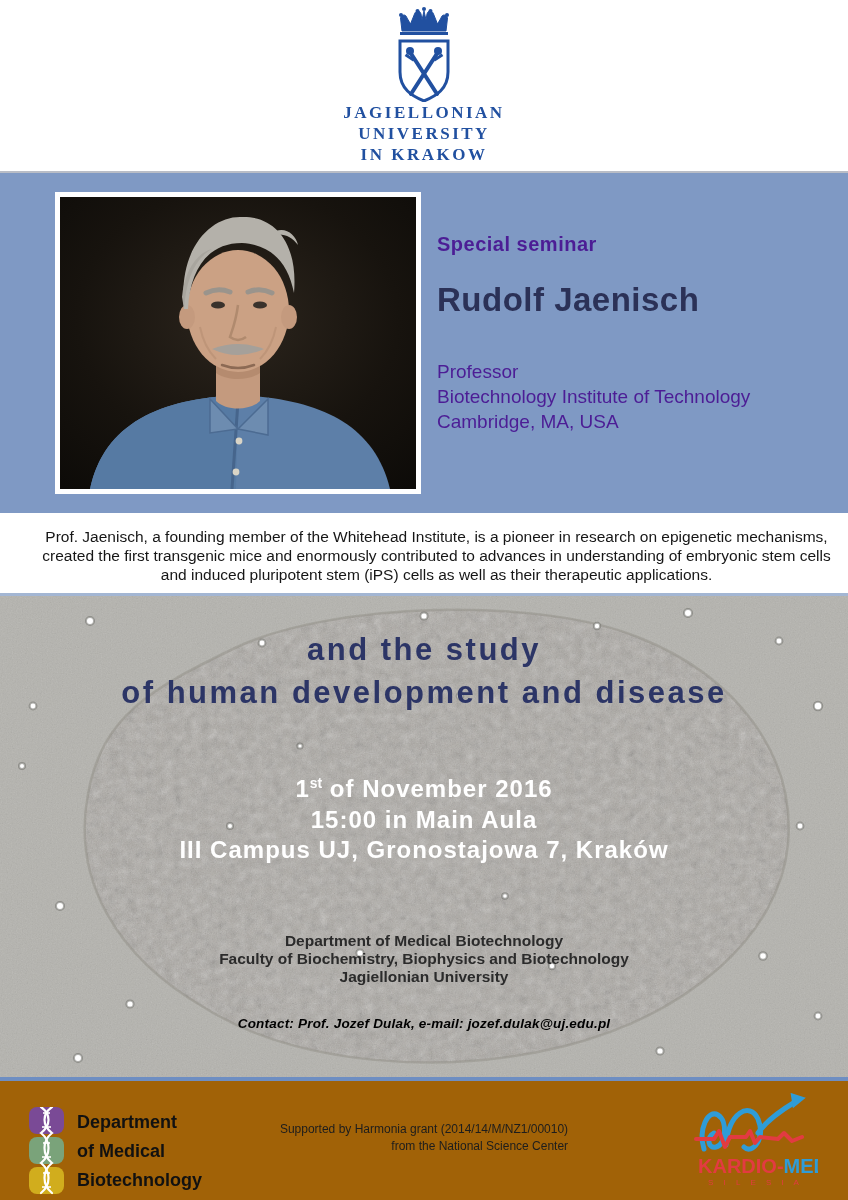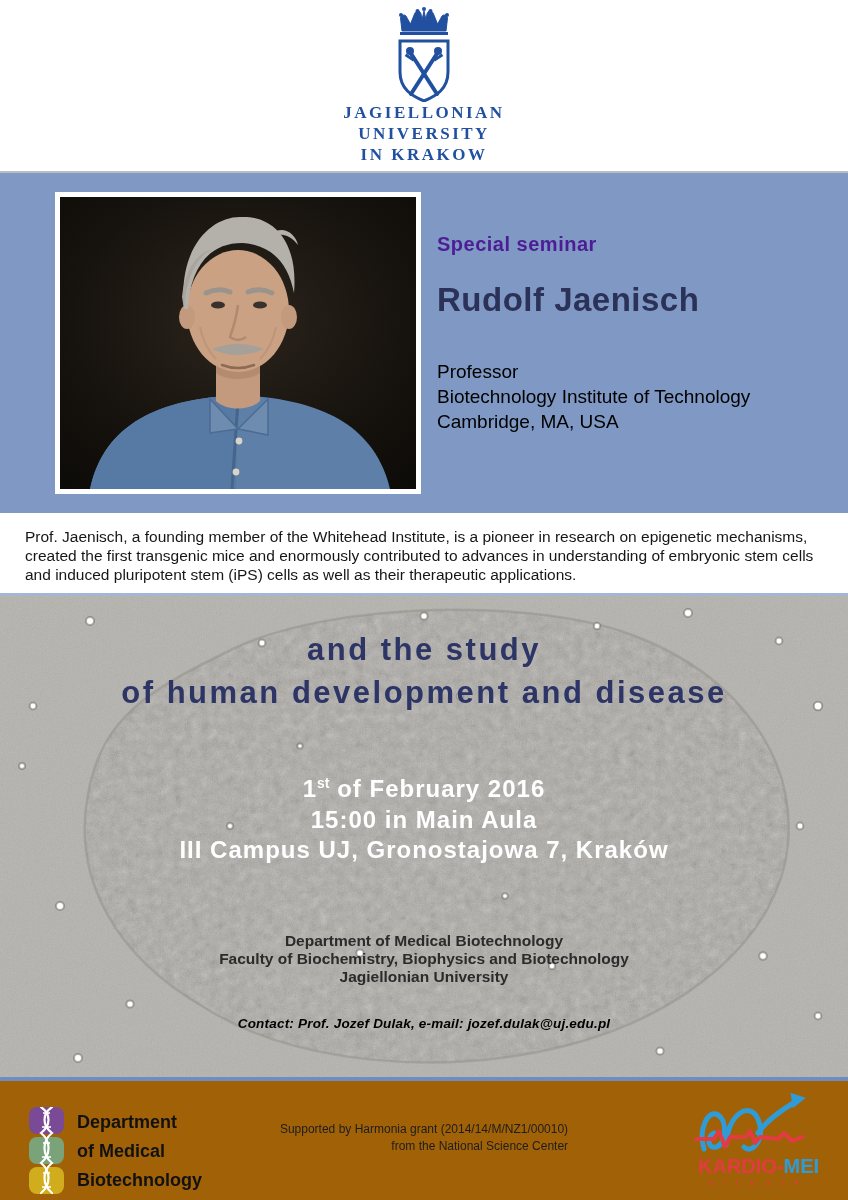--- a/index.html
+++ b/index.html
@@ -14,25 +14,25 @@
     line-height:21px;font-weight:600;}
   
   .banner{position:absolute;left:0;top:171px;width:848px;height:342px;background:#7f99c4;
     border-top:2px solid #b9bdc6;box-sizing:border-box;}
   .photo-frame{position:absolute;left:55px;top:19px;width:356px;height:292px;background:#fff;
     padding:5px;}
   .photo-frame svg{display:block;}
   .banner-text{position:absolute;left:437px;top:0;width:400px;}
   .kicker{position:absolute;left:0;top:60px;color:#4c1d95;font-size:20px;font-weight:bold;letter-spacing:.5px;width:400px;}
   .speaker{position:absolute;left:0;top:108px;color:#2b3157;font-size:33px;font-weight:bold;letter-spacing:.5px;width:400px;}
-  .affil{position:absolute;left:0;top:186px;color:#000000;font-size:19px;line-height:25px;width:400px;}
+  .affil{position:absolute;left:0;top:186px;color:#4c1d95;font-size:19px;line-height:25px;width:400px;}
   
   .bio{position:absolute;left:0;top:513px;width:848px;height:80px;background:#fff;
     padding:14px 0 0 25px;box-sizing:border-box;color:#161616;}
-  .bio div{font-size:15.5px;line-height:19px;white-space:nowrap;}
+  .bio div{font-size:15.5px;line-height:19px;white-space:nowrap;text-align:center;}
   
   .sep-top{position:absolute;left:0;top:593px;width:848px;height:3px;background:#a3b6d3;}
   .micro{position:absolute;left:0;top:596px;width:848px;height:481px;background:#b4b3ae;overflow:hidden;}
   .micro-svg{position:absolute;left:0;top:0;}
   .sep-bottom{position:absolute;left:0;top:1077px;width:848px;height:4px;background:#6e8ec2;}
   .micro .overlay{position:absolute;left:0;width:848px;text-align:center;}
   .event-title{top:32px;color:#2c3566;font-size:31px;font-weight:bold;letter-spacing:2.5px;line-height:43px;}
   .event-when{top:172px;color:#ffffff;font-size:24px;font-weight:bold;letter-spacing:1px;line-height:30.5px;}
   .event-when sup{font-size:58%;vertical-align:super;letter-spacing:0;}
   .event-host{top:336px;color:#2b2b2b;font-size:15.5px;font-weight:bold;line-height:18px;}
@@ -202,21 +202,21 @@
         </g>
       </g>
     </svg>
 
     <div class="overlay event-title">
       <div>and the study</div>
       <div>of human development and disease</div>
     </div>
 
     <div class="overlay event-when">
-      <div><span>1</span><sup>st</sup><span> of February 2016</span></div>
+      <div><span>1</span><sup>st</sup><span> of November 2016</span></div>
       <div>15:00 in Main Aula</div>
       <div>III Campus UJ, Gronostajowa 7, Kraków</div>
     </div>
 
     <div class="overlay event-host">
       <div>Department of Medical Biotechnology</div>
       <div>Faculty of Biochemistry, Biophysics and Biotechnology</div>
       <div>Jagiellonian University</div>
     </div>
 

